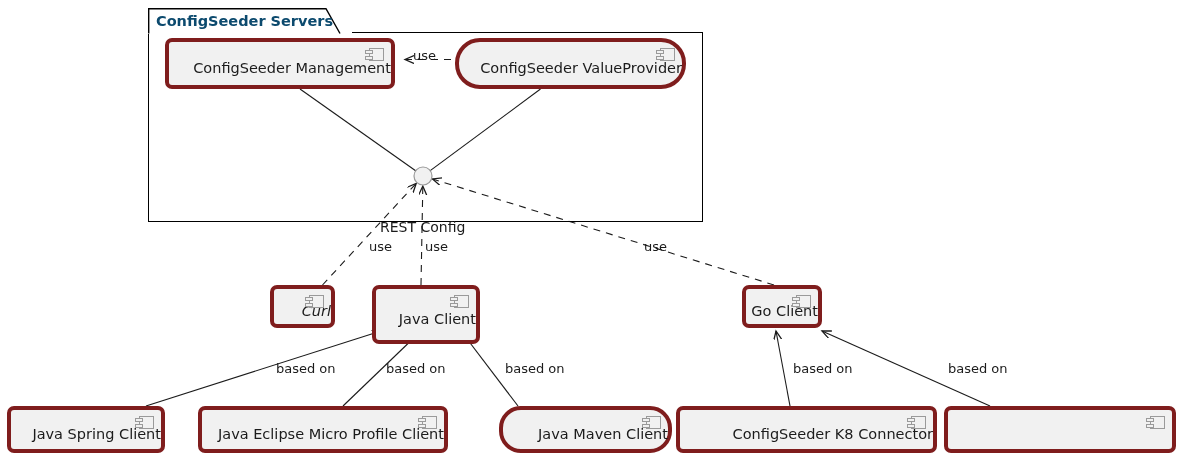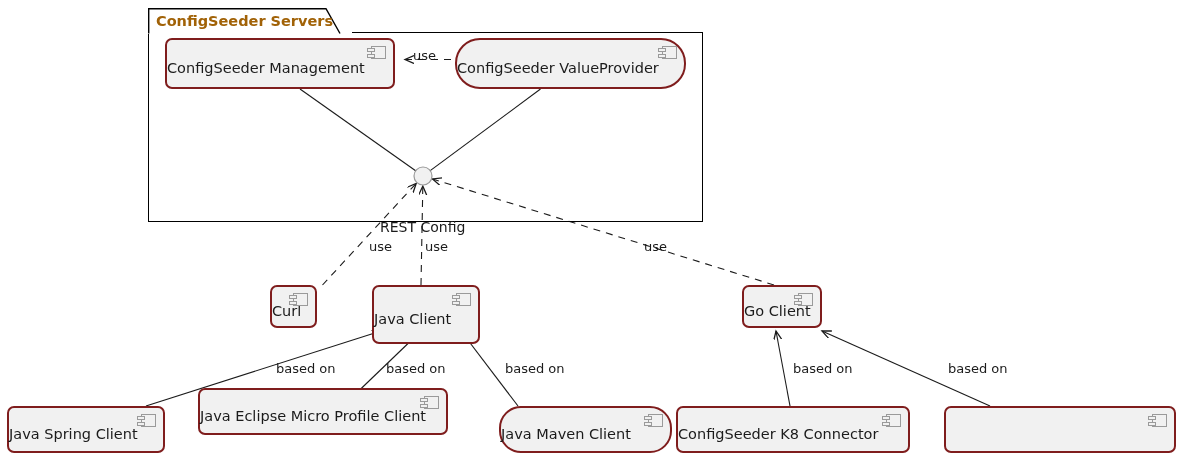--- a/index.html
+++ b/index.html
@@ -21,25 +21,25 @@
     left: 0;
     width: 1184px;
     height: 459px;
     overflow: visible;
   }
   
   .component {
     position: absolute;
     box-sizing: border-box;
     background: #F1F1F1;
-    border: 2px solid #7f1d1d;
+    border: 4px solid #7f1d1d;
     border-radius: 7px;
     display: flex;
     align-items: center;
-    justify-content: flex-start;
+    justify-content: flex-end;
     z-index: 5;
   }
   .component-label {
     font-size: 14.5px;
     color: #1b1b1b;
     white-space: nowrap;
     line-height: 1;
     padding-top: 9px;
   }
   
@@ -88,21 +88,21 @@
   }
   #package-tab .tab-svg {
     position: absolute;
     top: 0; left: 0;
   }
   #package-title {
     position: absolute;
     z-index: 4;
     font-size: 14.5px;
     font-weight: bold;
-    color: #a16207;
+    color: #0c4a6e;
     white-space: nowrap;
     line-height: 1;
   }
 
   
   .edge-label {
     position: absolute;
     font-size: 13px;
     color: #1b1b1b;
     white-space: nowrap;
@@ -172,21 +172,21 @@
         <span class="component-label">ConfigSeeder Management</span>
       </div>
       <div class="component" style="left: 455px; top: 38px; width: 231px; height: 51px; border-radius: 25px;">
         <span class="comp-icon">
           <span class="body"></span>
           <span class="tab t1"></span>
           <span class="tab t2"></span>
         </span>
         <span class="component-label">ConfigSeeder ValueProvider</span>
       </div>
-      <div class="component" style="left: 270px; top: 285px; width: 47px; height: 43px;">
+      <div class="component" style="left: 270px; top: 285px; width: 65px; height: 43px; font-style: italic;">
         <span class="comp-icon">
           <span class="body"></span>
           <span class="tab t1"></span>
           <span class="tab t2"></span>
         </span>
         <span class="component-label">Curl</span>
       </div>
       <div class="component" style="left: 372px; top: 285px; width: 108px; height: 59px;">
         <span class="comp-icon">
           <span class="body"></span>
@@ -204,37 +204,37 @@
         <span class="component-label">Go Client</span>
       </div>
       <div class="component" style="left: 7px; top: 406px; width: 158px; height: 47px;">
         <span class="comp-icon">
           <span class="body"></span>
           <span class="tab t1"></span>
           <span class="tab t2"></span>
         </span>
         <span class="component-label">Java Spring Client</span>
       </div>
-      <div class="component" style="left: 198px; top: 388px; width: 250px; height: 47px;">
+      <div class="component" style="left: 198px; top: 406px; width: 250px; height: 47px;">
         <span class="comp-icon">
           <span class="body"></span>
           <span class="tab t1"></span>
           <span class="tab t2"></span>
         </span>
         <span class="component-label">Java Eclipse Micro Profile Client</span>
       </div>
       <div class="component" style="left: 499px; top: 406px; width: 173px; height: 47px; border-radius: 22px;">
         <span class="comp-icon">
           <span class="body"></span>
           <span class="tab t1"></span>
           <span class="tab t2"></span>
         </span>
         <span class="component-label">Java Maven Client</span>
       </div>
-      <div class="component" style="left: 676px; top: 406px; width: 234px; height: 47px;">
+      <div class="component" style="left: 676px; top: 406px; width: 261px; height: 47px;">
         <span class="comp-icon">
           <span class="body"></span>
           <span class="tab t1"></span>
           <span class="tab t2"></span>
         </span>
         <span class="component-label">ConfigSeeder K8 Connector</span>
       </div>
       <div class="component" style="left: 944px; top: 406px; width: 232px; height: 47px;">
         <span class="comp-icon">
           <span class="body"></span>

